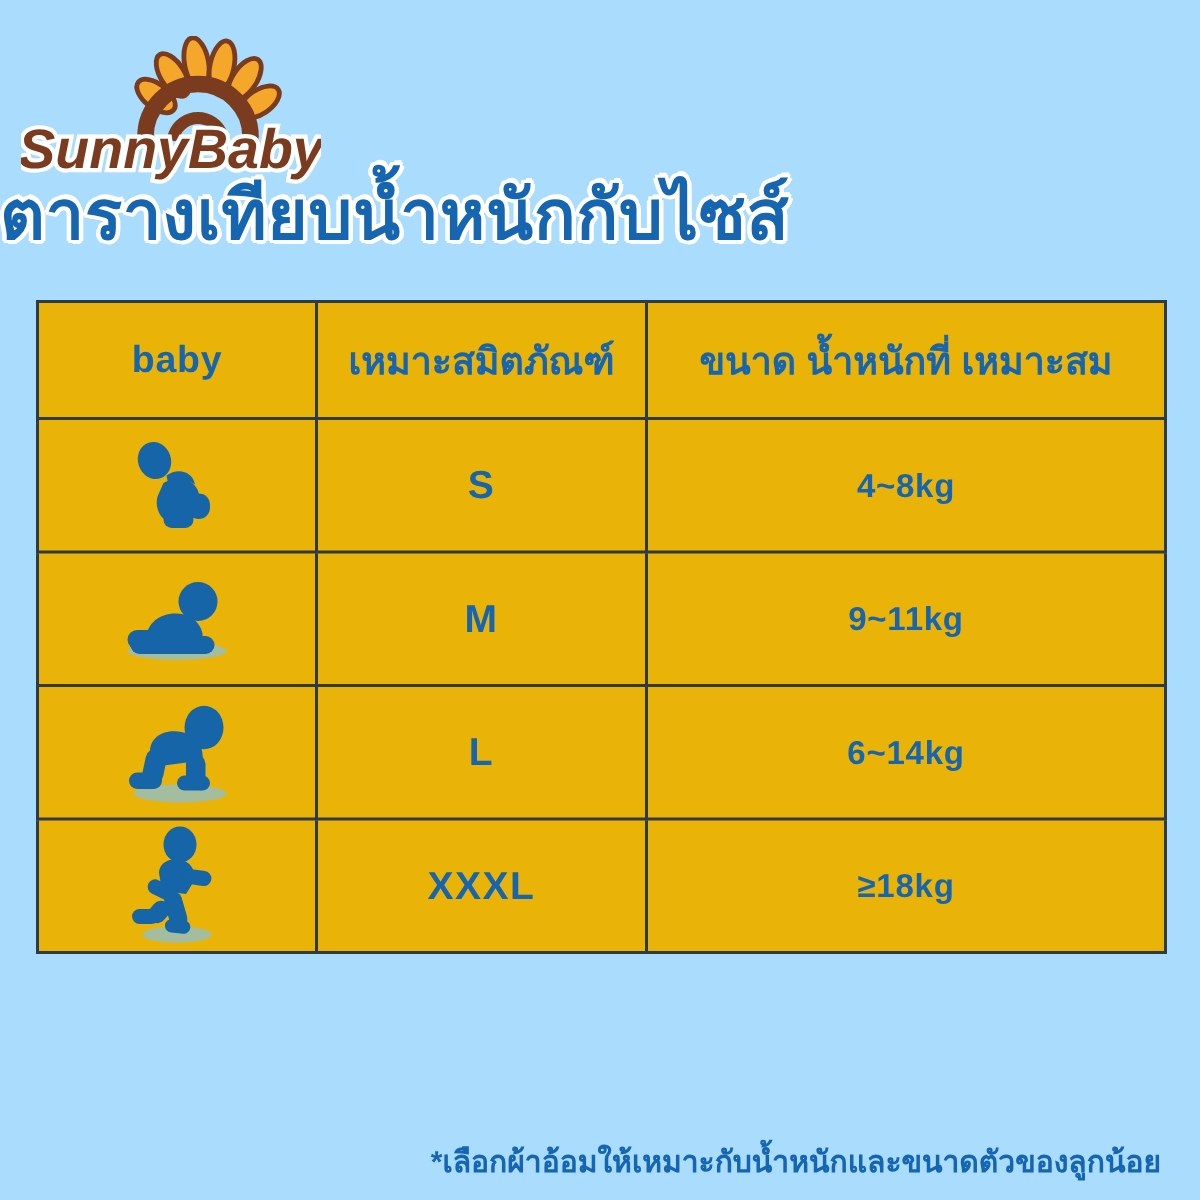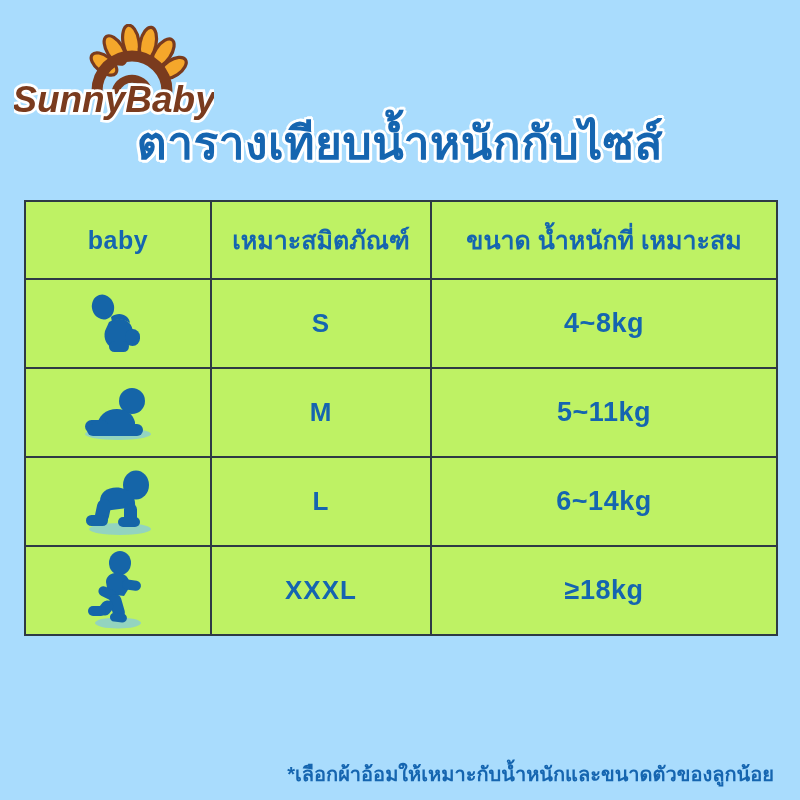--- a/index.html
+++ b/index.html
@@ -25,21 +25,21 @@
     height: 100px;
   }
   .logo svg { display: block; }
 
   
   .page-title {
     position: absolute;
     left: 0;
     top: 116px;
     width: 800px;
-    text-align: center;
+    text-align: left;
     font-size: 46px;
     font-weight: bold;
     color: #1565b0;
     letter-spacing: 0.5px;
     line-height: 1.2;
     text-shadow:
        2px  0 0 #ffffff,  -2px  0   0 #ffffff,
        0   2px 0 #ffffff,   0  -2px 0 #ffffff,
        2px  2px 0 #ffffff,  -2px  2px 0 #ffffff,
        2px -2px 0 #ffffff,  -2px -2px 0 #ffffff,
@@ -52,40 +52,40 @@
     position: absolute;
     left: 24px;
     top: 200px;
     width: 752px;
     border-collapse: collapse;
     table-layout: fixed;
     background: #aeddfd;
   }
   .size-table td, .size-table th {
     border: 2px solid #2e3a45;
-    background: #bef264;
+    background: #eab308;
     text-align: center;
     vertical-align: middle;
     color: #1565b0;
     font-weight: bold;
     padding: 0;
   }
   .col-icon   { width: 186px; }
   .col-size   { width: 220px; }
   .col-weight { width: 346px; }
 
   .size-table thead th {
     height: 78px;
     font-size: 25px;
   }
   .hdr-baby { font-size: 27px; letter-spacing: 0.5px; }
 
   .size-table tbody tr { height: 89px; }
   .cell-size   { font-size: 26px; letter-spacing: 1px; }
-  .cell-weight { font-size: 27px; letter-spacing: 0.5px; }
+  .cell-weight { font-size: 22px; letter-spacing: 0.5px; }
 
   .icon-cell { line-height: 0; }
   .icon-cell svg { display: inline-block; vertical-align: middle; }
 
   
   .footnote {
     position: absolute;
     right: 26px;
     top: 758px;
     font-size: 20px;
@@ -158,21 +158,21 @@
           <ellipse cx="45" cy="52" rx="33" ry="6" fill="#7cc3f0" opacity="0.65"></ellipse>
           <g fill="#1565a8">
             <circle cx="59" cy="19" r="13"></circle>
             <path d="M24 46 C24 34 33 27 44 27 C53 27 60 32 62 40 L62 46 Z"></path>
             <rect x="12" y="38" width="24" height="13" rx="6.5"></rect>
             <rect x="14" y="42" width="56" height="12" rx="6"></rect>
           </g>
         </svg>
       </td>
       <td class="cell-size">M</td>
-      <td class="cell-weight">5~11kg</td>
+      <td class="cell-weight">9~11kg</td>
     </tr>
 
     <tr>
       <td class="icon-cell">
         <svg width="88" height="74" viewBox="0 0 88 74">
           <ellipse cx="46" cy="64" rx="31" ry="6" fill="#7cc3f0" opacity="0.65"></ellipse>
           <g fill="#1565a8">
             <ellipse cx="62" cy="20" rx="13" ry="14.5"></ellipse>
             <path d="M26 36 C26 26 36 21 47 23 C57 25 62 32 61 42 L30 46 Z"></path>
             <rect x="22" y="34" width="14" height="24" rx="7" transform="rotate(12 29 46)"></rect>

